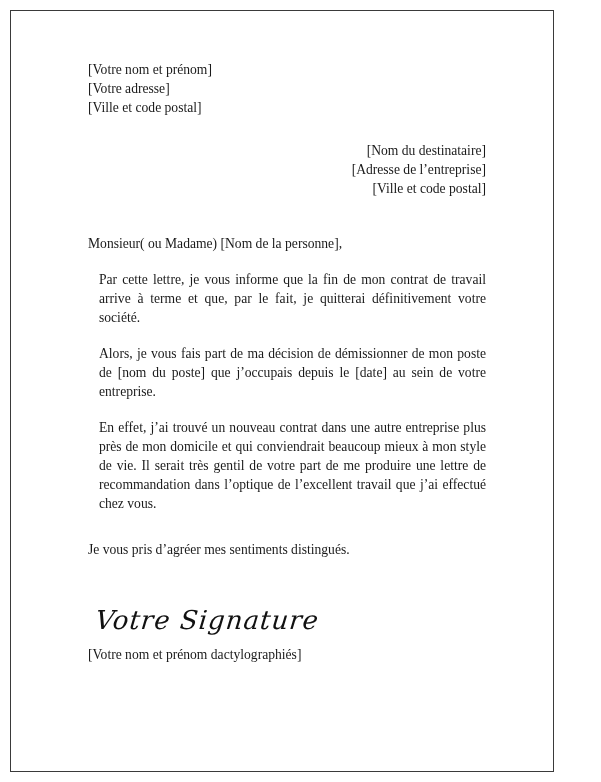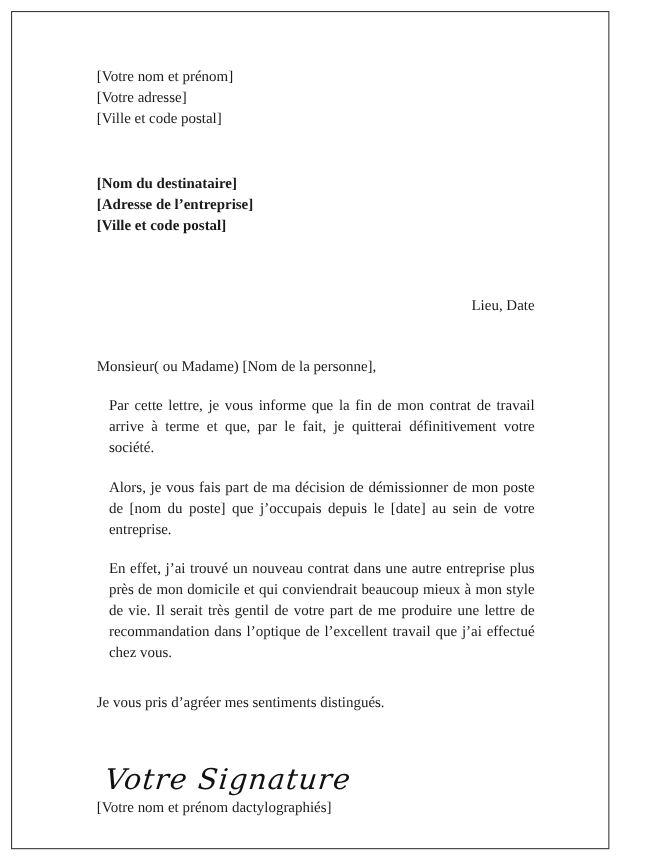--- a/index.html
+++ b/index.html
@@ -30,23 +30,22 @@
     left: 88px;
     right: 78px;
     top: 60px;
     font-size: 13.6px;
     line-height: 19px;
   }
   .sender-block {
     text-align: left;
   }
   .recipient-block {
-    margin-top: 40px;
-    text-align: left;
-    font-weight: bold;
+    margin-top: 24px;
+    text-align: right;
   }
   .date-line {
     margin-top: 54px;
     text-align: right;
   }
   .salutation {
     margin: 36px 0 0 0;
   }
   .body-paragraph {
     margin: 17px 0 0 11px;
@@ -62,20 +61,21 @@
     font-family: "DejaVu Serif", "Liberation Serif", serif;
     font-style: italic;
     font-size: 26px;
     line-height: 30px;
     letter-spacing: 1px;
     transform: skewX(-6deg);
     transform-origin: left bottom;
     color: #111111;
   }
   .typed-name {
+    margin-top: 10px;
   }
 </style>
 </head>
 <body>
 
 <div class="page">
   <div class="page-border"></div>
 
   <div class="content">
 
@@ -84,21 +84,20 @@
       <div>[Votre adresse]</div>
       <div>[Ville et code postal]</div>
     </div>
 
     <div class="recipient-block">
       <div>[Nom du destinataire]</div>
       <div>[Adresse de l’entreprise]</div>
       <div>[Ville et code postal]</div>
     </div>
 
-    <div class="date-line">Lieu, Date</div>
 
     <p class="salutation">Monsieur( ou Madame) [Nom de la personne],</p>
 
     <p class="body-paragraph">Par cette lettre, je vous informe que la fin de mon contrat de travail arrive à terme et que, par le fait, je quitterai définitivement votre société.</p>
     <p class="body-paragraph">Alors, je vous fais part de ma décision de démissionner de mon poste de [nom du poste] que j’occupais depuis le [date] au sein de votre entreprise.</p>
     <p class="body-paragraph">En effet, j’ai trouvé un nouveau contrat dans une autre entreprise plus près de mon domicile et qui conviendrait beaucoup mieux à mon style de vie. Il serait très gentil de votre part de me produire une lettre de recommandation dans l’optique de l’excellent travail que j’ai effectué chez vous.</p>
     <p class="closing-paragraph">Je vous pris d’agréer mes sentiments distingués.</p>
 
     <div class="signature">Votre Signature</div>
 

